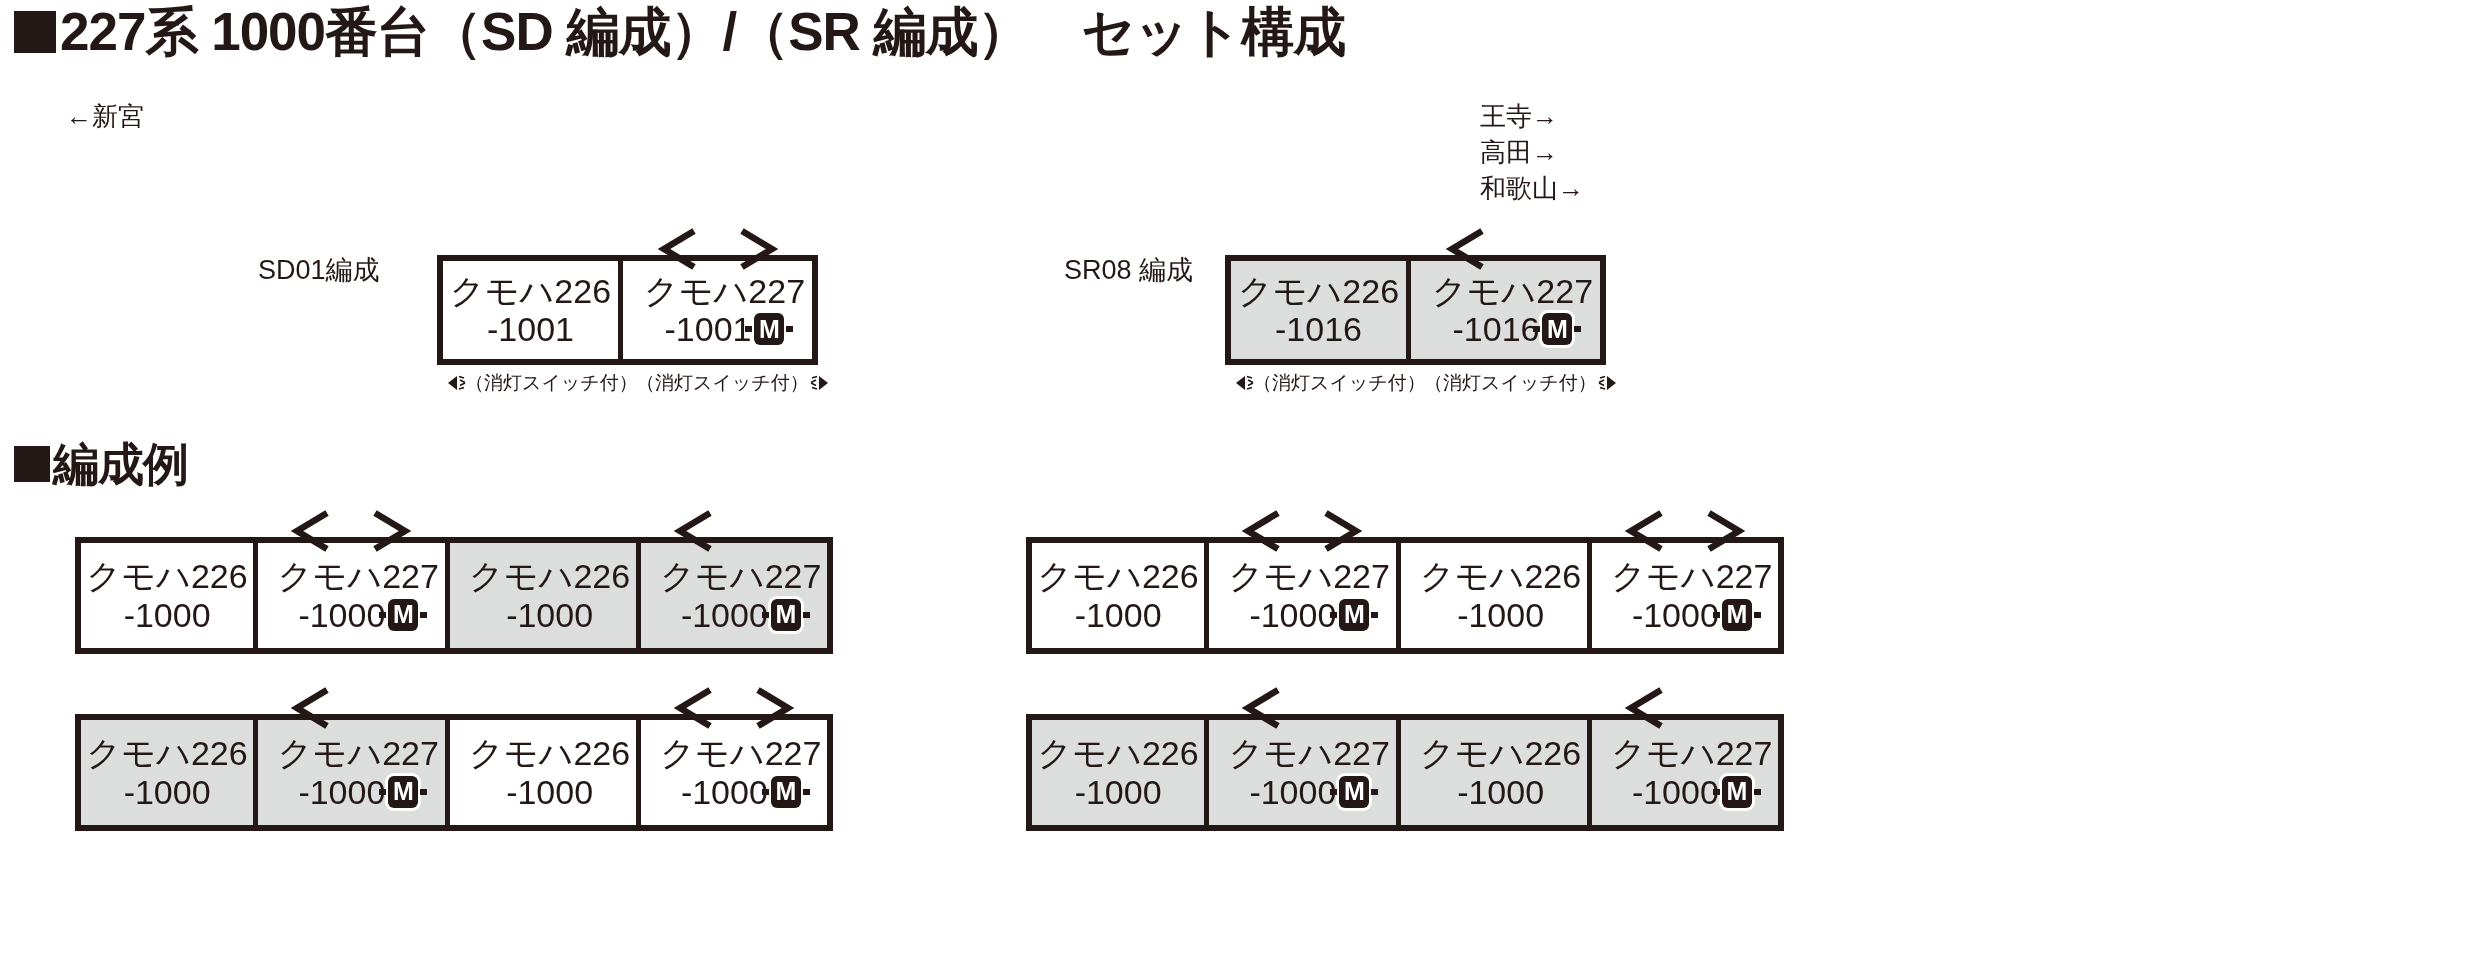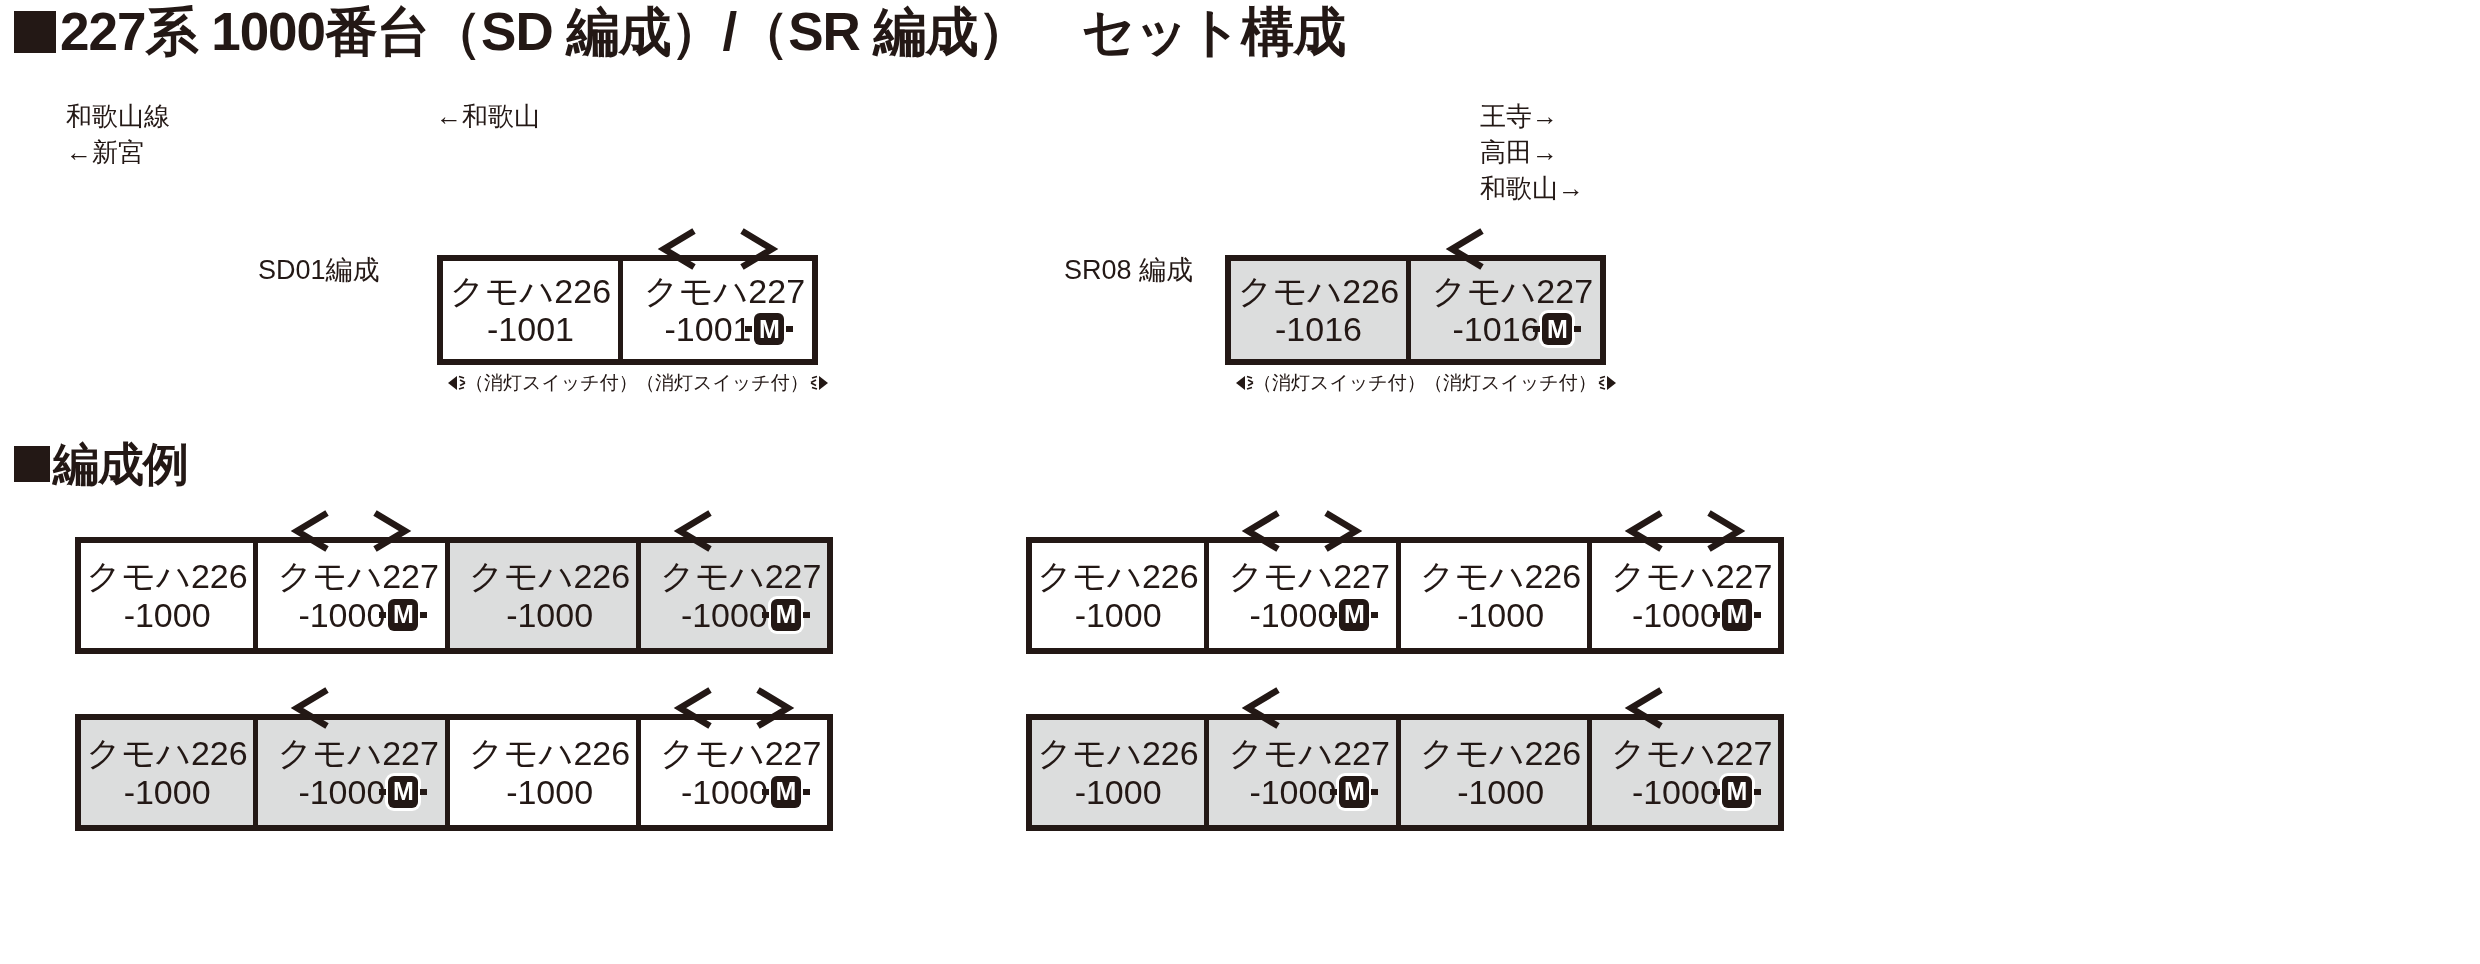--- a/index.html
+++ b/index.html
@@ -71,24 +71,20 @@
 </style>
 </head>
 <body>
 
 <div class="abs heading" id="title-heading">
   <span class="sq"></span>
   <span class="htext">227系 1000番台（SD 編成）/（SR 編成）　セット構成</span>
 </div>
 
 <div class="abs route-block">
-  <div class="route-row">
-    <span class="route-name">和歌山線</span>
-    <span class="route-from">←和歌山</span>
-  </div>
   <div class="route-row">
     <span class="route-from">←新宮</span>
   </div>
 </div>
 
 <div class="abs dest-block">
   <div class="dest-row">王寺→</div>
   <div class="dest-row">高田→</div>
   <div class="dest-row">和歌山→</div>
 </div>

